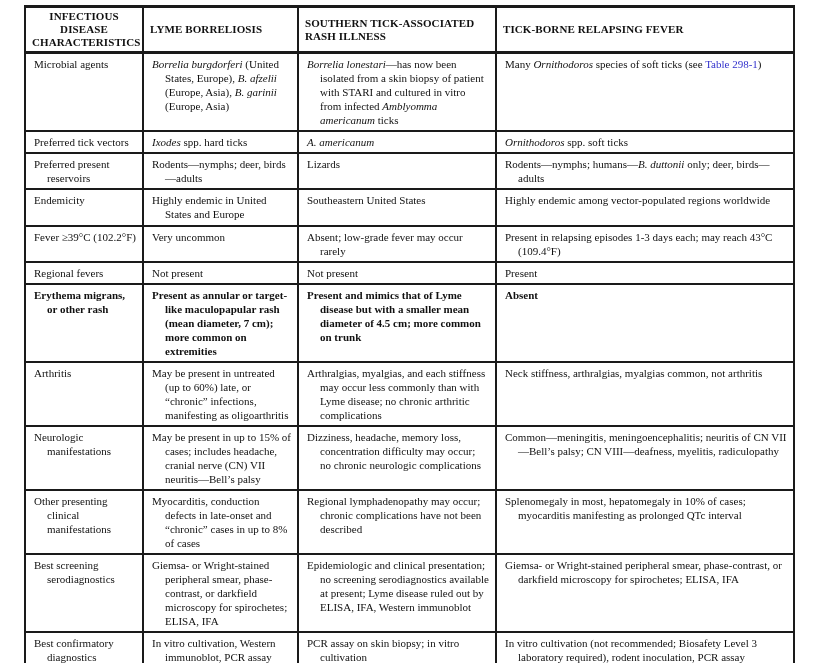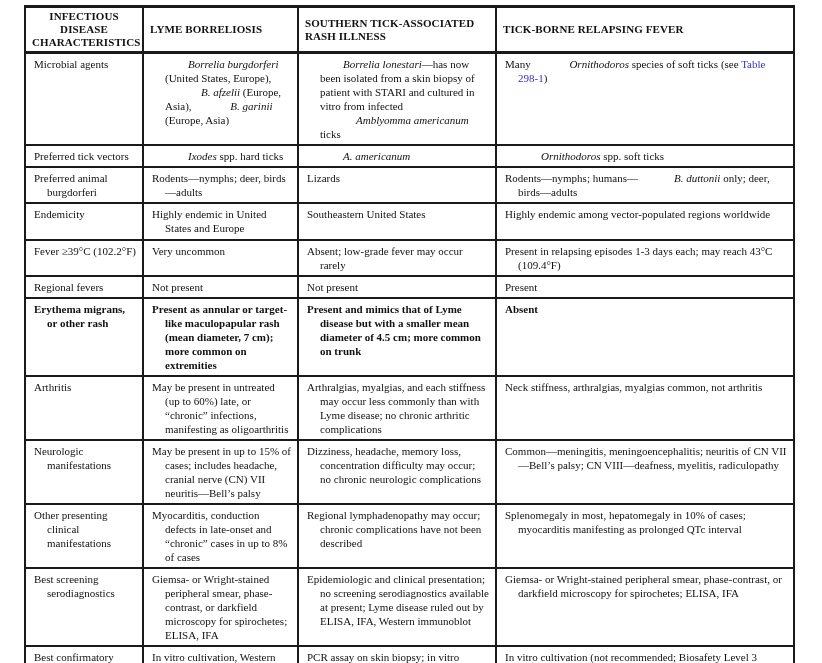--- a/index.html
+++ b/index.html
@@ -34,21 +34,21 @@
     vertical-align:middle;
     font-weight:bold;
     text-align:left;
     font-size:11px;
     line-height:13px;
     letter-spacing:0.1px;
     padding:2px 6px;
   }
   table.cmp thead th.first{text-align:center;}
   .hang{padding-left:13px;text-indent:-13px;}
-  td .hang i{margin-left:36px;}
+  td .hang i{}
   a.tbl-link{color:#3333cc;text-decoration:none;cursor:pointer;}
 </style>
 </head>
 <body>
 
 <div class="table-wrap">
   <table class="cmp">
     <colgroup>
       <col class="c1">
         <col class="c2">
@@ -87,21 +87,21 @@
           </td>
           <td>
             <div class="hang"><i>A. americanum</i></div>
           </td>
           <td>
             <div class="hang"><i>Ornithodoros</i><span> spp. soft ticks</span></div>
           </td>
         </tr>
         <tr style="height: 33px;">
           <td>
-            <div class="hang">Preferred animal burgdorferi</div>
+            <div class="hang">Preferred present reservoirs</div>
           </td>
           <td>
             <div class="hang"><span>Rodents—nymphs; deer, birds—adults</span></div>
           </td>
           <td>
             <div class="hang"><span>Lizards</span></div>
           </td>
           <td>
             <div class="hang"><span>Rodents—nymphs; humans—</span><i>B. duttonii</i><span> only; deer, birds—adults</span></div>
           </td>

